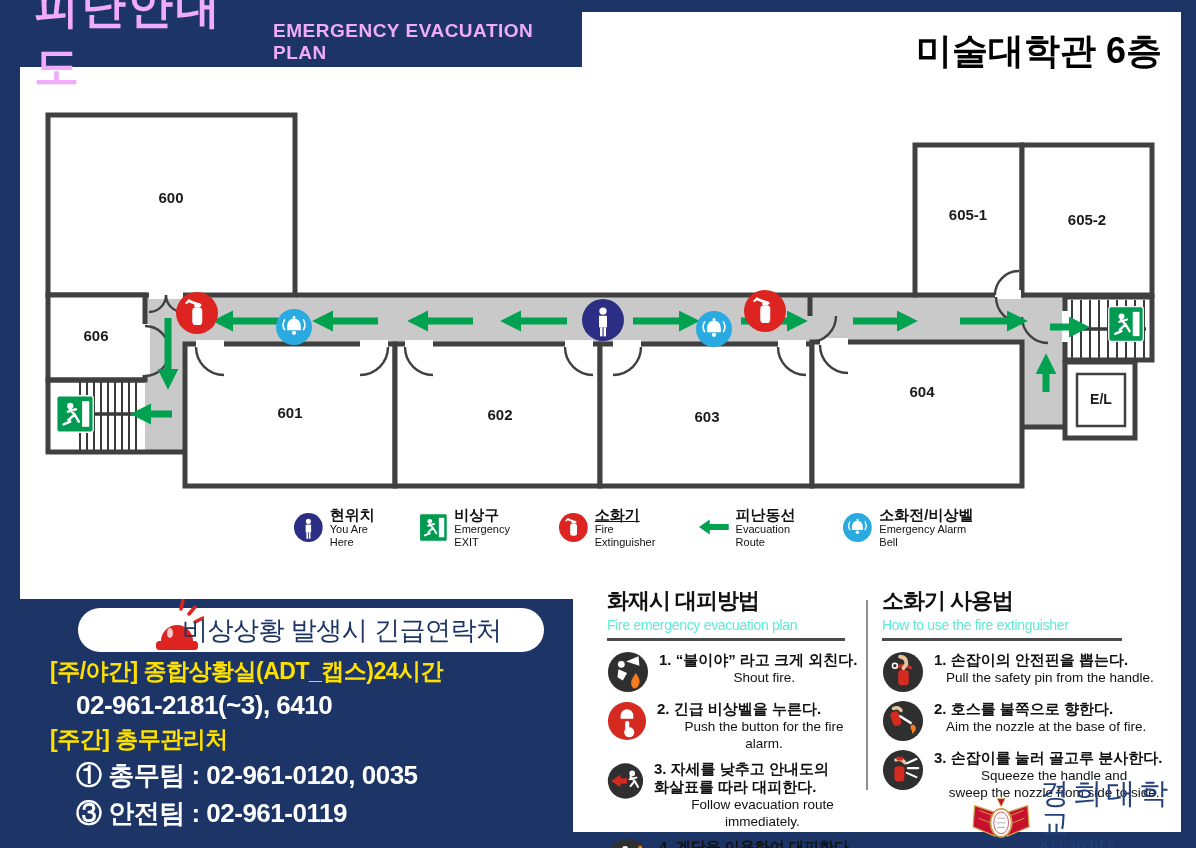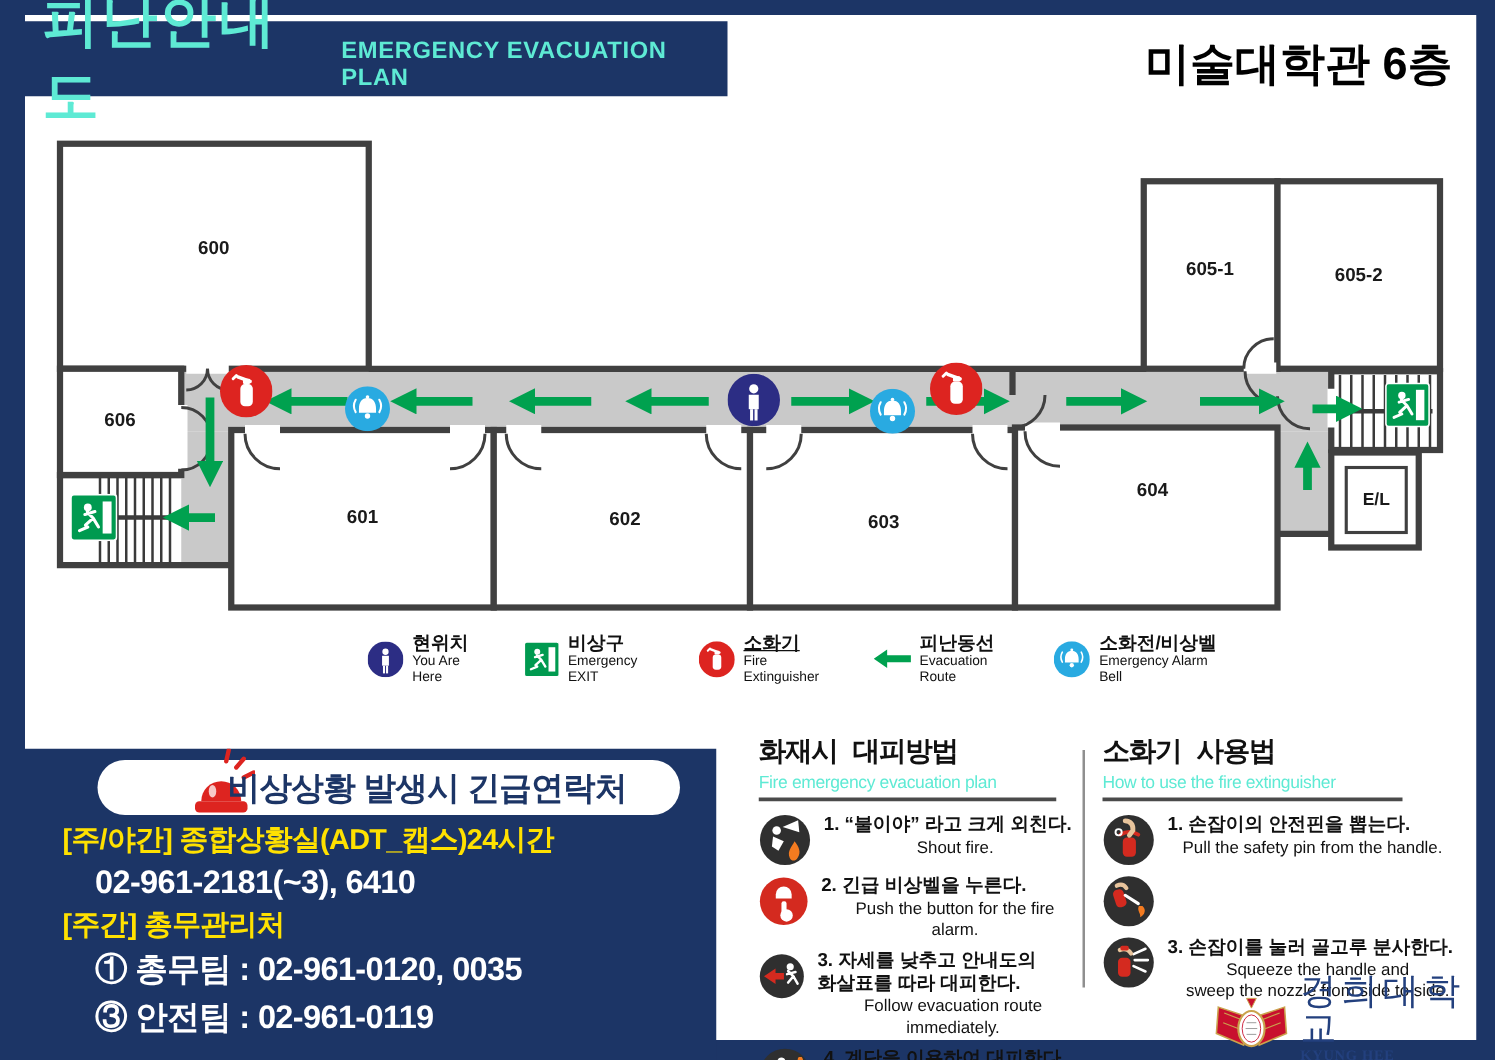--- a/index.html
+++ b/index.html
@@ -1,46 +1,46 @@
 <!DOCTYPE html>
 <html><head>
 <meta charset="utf-8">
 <style>
   html,body{margin:0;padding:0;background:#555;}
   #app{position:relative;width:1196px;height:848px;background:#1c3566;overflow:hidden;
        font-family:"Liberation Sans",sans-serif;}
   .content{position:absolute;left:20px;top:12px;width:1161px;height:820px;background:#ffffff;}
   
-  .header-box{position:absolute;left:20px;top:17px;width:562px;height:60px;background:#1c3566;
-      color:#5eead4;display:flex;align-items:center;gap:12px;padding-left:14px;box-sizing:border-box;}
+  .header-box{position:absolute;left:20px;top:7px;width:562px;height:60px;background:#1c3566;
+      color:#f0abfc;display:flex;align-items:center;gap:12px;padding-left:14px;box-sizing:border-box;}
   .t-ko{font-size:45px;font-weight:800;letter-spacing:2px;}
   .t-en{font-size:19px;font-weight:600;letter-spacing:.5px;padding-top:10px;}
   .building{position:absolute;left:700px;top:27px;width:462px;text-align:right;font-size:36px;
       font-weight:800;color:#000;letter-spacing:0px;}
   
   .legend{position:absolute;left:294px;top:501px;width:680px;height:52px;display:flex;
       align-items:center;gap:32px;}
   .lg-item{display:flex;align-items:center;gap:7px;}
   .lg-ko{font-size:15px;font-weight:800;color:#111;line-height:1.15;}
   .lg-ko.u{text-decoration:underline;}
   .lg-en{font-size:11px;color:#111;line-height:1.15;}
   
   .contact{position:absolute;left:20px;top:599px;width:553px;height:249px;background:#1c3566;}
   .pill{position:absolute;left:58px;top:9px;width:466px;height:44px;background:#fff;border-radius:24px;}
   .pill-text{position:absolute;left:104px;top:0;height:44px;line-height:44px;font-size:26px;
-      font-weight:700;color:#1c3566;letter-spacing:-.5px;}
+      font-weight:400;color:#1c3566;letter-spacing:-.5px;}
   .siren{position:absolute;left:72px;top:-9px;}
   .c-lines{position:absolute;left:0;top:54px;width:100%;}
   .line-y{color:#ffe100;font-weight:800;font-size:23px;margin:3px 0 3px 30px;letter-spacing:-.5px;}
   .line-w{color:#fff;font-weight:800;font-size:26px;margin:3px 16px 3px 56px;letter-spacing:-.5px;}
   
   .panel{position:absolute;top:586px;}
   .panel-fire{left:607px;width:252px;}
   .panel-ext{left:882px;width:300px;}
-  .p-title{font-size:22px;font-weight:800;color:#111;letter-spacing:-1px;font-family:Liberation Mono, monospace;}
+  .p-title{font-size:22px;font-weight:800;color:#111;letter-spacing:-1px;}
   .p-sub{font-size:14px;color:#5eead4;margin-top:1px;letter-spacing:-.3px;}
   .p-rule{height:3px;background:#4a4a4a;margin-top:5px;margin-bottom:10px;}
   .step{display:flex;gap:10px;margin-bottom:7px;align-items:flex-start;}
   .s-ko{font-size:15px;font-weight:700;color:#111;white-space:pre-line;line-height:1.25;}
   .s-en{font-size:13.5px;color:#111;white-space:pre-line;line-height:1.25;margin-left:12px;text-align:center;}
   .divider{position:absolute;left:866px;top:600px;width:2px;height:190px;background:#8f8f8f;}
   
   .uni{position:absolute;left:970px;top:778px;display:flex;align-items:center;gap:8px;}
   .uni-names{display:flex;flex-direction:column;line-height:1.05;}
   .uni-ko{font-size:29px;font-weight:400;color:#23407e;letter-spacing:4px;}
@@ -338,20 +338,24 @@
         </div>
     </div>
     <div class="step">
       <svg width="42" height="42" viewBox="0 0 44 44">
         <circle cx="22" cy="22" r="21" fill="#2f2f2f"></circle>
         <rect x="10" y="12" width="9" height="15" rx="3.5" fill="#d42a1f" transform="rotate(-18 14.5 19.5)"></rect>
         <path d="M19 17 L30 24" stroke="#fff" stroke-width="2.6" stroke-linecap="round"></path>
         <path d="M30.5 26 c-2 4 2 6 1 9.5 c4 -2 5.5 -6.5 2 -9.5 z" fill="#f47b20"></path>
         <path d="M12 9 q5 -2.5 8 2" stroke="#e8c49c" stroke-width="3.5" fill="none" stroke-linecap="round"></path>
       </svg>
+      <div>
+          <div class="s-ko">2. 호스를 불쪽으로 향한다.</div>
+           <div class="s-en">Aim the nozzle at the base of fire.</div>
+        </div>
     </div>
     <div class="step">
       <svg width="42" height="42" viewBox="0 0 44 44">
         <circle cx="22" cy="22" r="21" fill="#2f2f2f"></circle>
         <rect x="13" y="18" width="10.5" height="16" rx="3.5" fill="#d42a1f"></rect>
         <path d="M26 15 L36 10.5 M27 20 L38 20 M26 25 L36 29.5" stroke="#fff" stroke-width="2.2" stroke-linecap="round"></path>
         <path d="M14.5 11.5 q6 -2.5 9.5 3" stroke="#e8c49c" stroke-width="3.5" fill="none" stroke-linecap="round"></path>
         <rect x="15" y="8" width="7" height="4" rx="1.5" fill="#d42a1f"></rect>
       </svg>
       <div>

